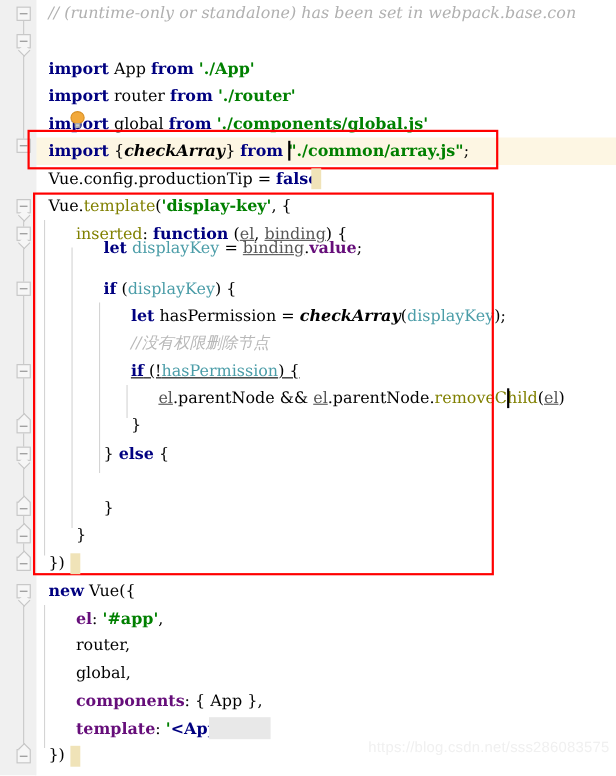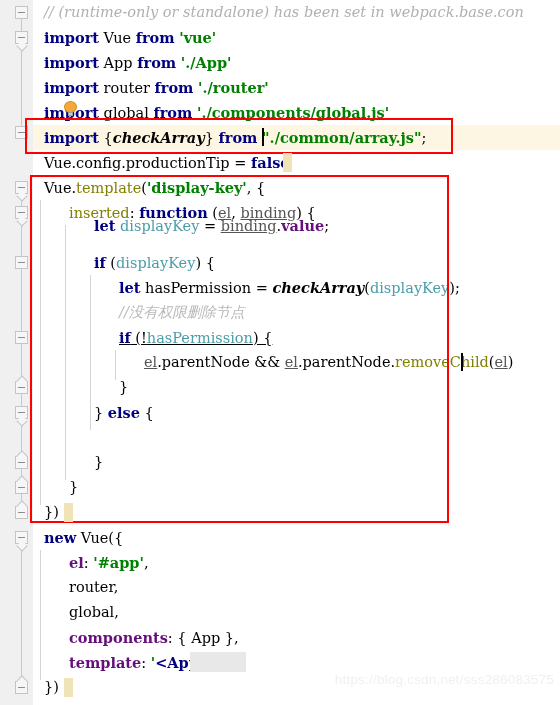--- a/index.html
+++ b/index.html
@@ -234,21 +234,20 @@
   </div>
 
   <div class="code-area" id="code-area">
 
     <div class="indent-guide" style="left:8px;  top:200px; height:305px;"></div>
     <div class="indent-guide" style="left:33px; top:225px; height:255px;"></div>
     <div class="indent-guide" style="left:58px; top:275px; height:155px;"></div>
     <div class="indent-guide" style="left:83px; top:350px; height:30px;"></div>
     <div class="indent-guide" style="left:8px;  top:550px; height:130px;"></div>
   <div class="line" style="top: 0px; left: 12px;"><span class="cmt">// (runtime-only or standalone) has been set in webpack.base.con</span></div>
-      <div class="line" style="top: 25px; left: 12px;"><span class="kw">import</span><span class="ident"> Vue </span><span class="kw">from</span><span class="ident"> </span><span class="str">'vue'</span></div>
       <div class="line" style="top: 75px; left: 12px;"><span class="kw">import</span><span class="ident"> router </span><span class="kw">from</span><span class="ident"> </span><span class="str">'./router'</span></div>
       <div class="line" style="top: 50px; left: 12px;"><span class="kw">import</span><span class="ident"> App </span><span class="kw">from</span><span class="ident"> </span><span class="str">'./App'</span></div>
       <div class="line" style="top: 100px; left: 12px;"><span class="kw">import</span><span class="ident"> global </span><span class="kw">from</span><span class="ident"> </span><span class="str">'./components/global.js'</span></div>
       <div class="line" style="top: 125px; left: 12px;"><span class="kw">import</span><span class="ident"> </span><span class="punc">{</span><span class="fn">checkArray</span><span class="punc">}</span><span class="ident"> </span><span class="kw">from</span><span class="ident"> </span><span class="str">".</span><span class="str">/common/array.js"</span><span class="punc">;</span></div>
       <div class="line" style="top: 150px; left: 12px;"><span class="ident">Vue.config.productionTip</span><span class="punc"> = </span><span class="kw">false</span></div>
       <div class="line" style="top: 175px; left: 12px;"><span class="ident">Vue.</span><span class="prop">template</span><span class="punc">(</span><span class="str">'display-key'</span><span class="punc">, {</span></div>
       <div class="line" style="top: 200px; left: 37px;"><span class="prop">inserted</span><span class="punc">: </span><span class="kw">function</span><span class="punc"> (</span><span class="param">el</span><span class="punc">, </span><span class="param">binding</span><span class="punc">) {</span></div>
       <div class="line" style="top: 213px; left: 62px; text-align: center;"><span class="kw">let</span><span class="ident"> </span><span class="local">displayKey</span><span class="punc"> = </span><span class="param">binding</span><span class="punc">.</span><span class="field">value</span><span class="punc">;</span></div>
       <div class="line" style="top: 250px; left: 62px;"><span class="kw">if</span><span class="punc"> (</span><span class="local">displayKey</span><span class="punc">) {</span></div>
       <div class="line" style="top: 275px; left: 87px;"><span class="kw">let</span><span class="ident"> hasPermission</span><span class="punc"> = </span><span class="fn">checkArray</span><span class="punc">(</span><span class="local">displayKey</span><span class="punc">);</span></div>

